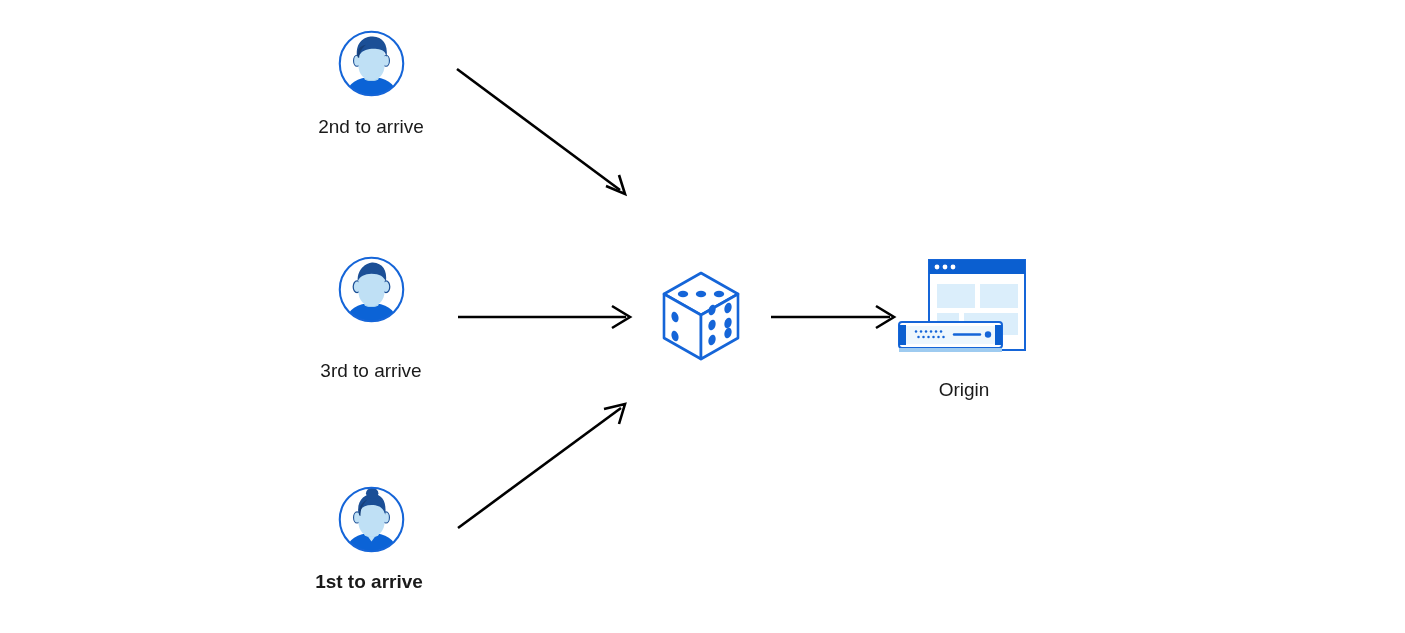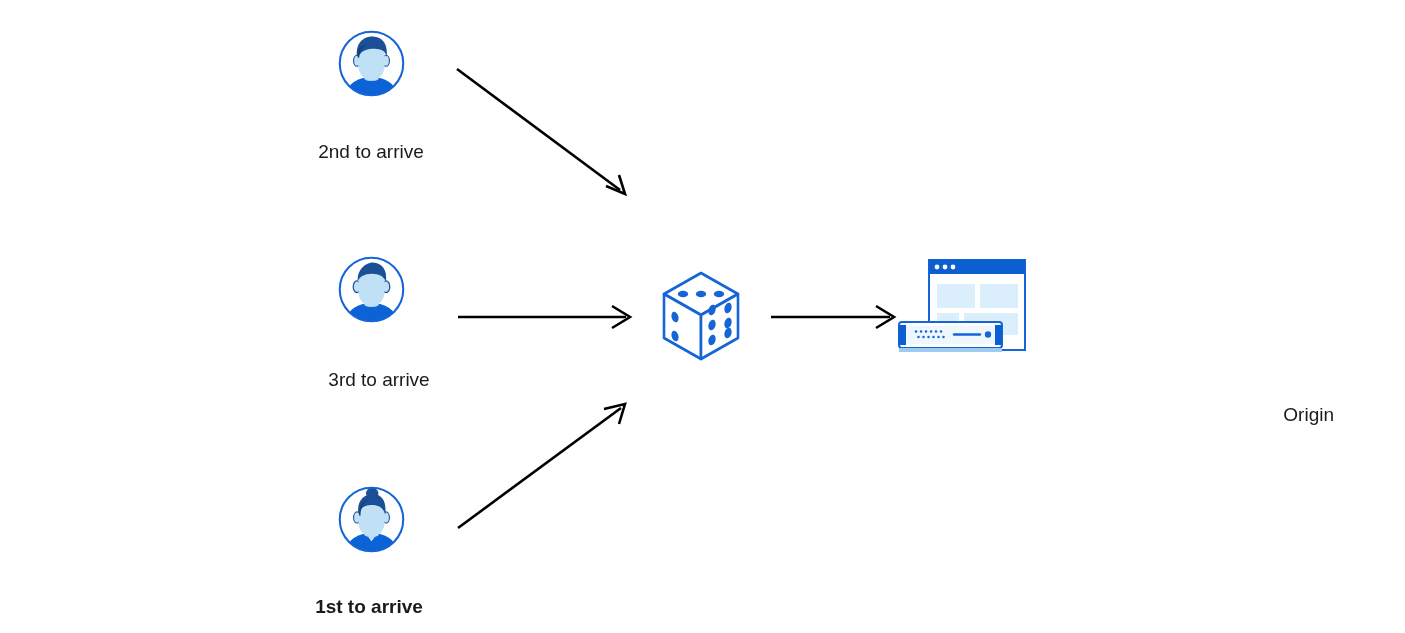--- a/index.html
+++ b/index.html
@@ -22,21 +22,20 @@
     position: absolute;
   }
   .node-label {
     position: absolute;
     font-size: 19px;
     line-height: 22px;
     color: #1a1a1a;
     text-align: center;
     white-space: nowrap;
     font-family: "Liberation Sans", sans-serif;
-    margin-top: 25px;
   }
   svg { display: block; overflow: visible; }
   #arrow-layer {
     position: absolute;
     left: 0;
     top: 0;
     width: 1405px;
     height: 633px;
     pointer-events: none;
   }
@@ -113,21 +112,21 @@
         <ellipse cx="29" cy="46" rx="5.5" ry="8.5" fill="#bfe0f5" stroke="#1b4f96" stroke-width="1.8"></ellipse>
         <ellipse cx="71" cy="46" rx="5.5" ry="8.5" fill="#bfe0f5" stroke="#1b4f96" stroke-width="1.8"></ellipse>
         <path d="M 31 36 C 31 20 69 20 69 36 L 69 52 C 69 66 60 74 50 74 C 40 74 31 66 31 52 Z" fill="#bfe0f5"></path>
 
         <path d="M 30 38 C 29 18 45 11 52 11 C 66 12 73 22 71 39 C 68 31 62 27 50 27
                  C 40 27 33 31 30 38 Z" fill="#1b4f96"></path>
       </g>
       <circle cx="50" cy="50" r="46" fill="none" stroke="#1565d8" stroke-width="3"></circle>
     </svg>
   </div>
-  <div class="node-label" style="left:0; top:344px; width:742px;padding-left:8px;">3rd to arrive</div>
+  <div class="node-label" style="left:0; top:360px; width:742px;">3rd to arrive</div>
 
   <div class="node" style="left:337px; top:485px; width:69px; height:69px;">
     <svg width="69" height="69" viewBox="0 0 100 100" xmlns="http://www.w3.org/2000/svg">
       <defs>
         <clipPath id="clip-av3">
             <circle cx="50" cy="50" r="46"></circle>
           </clipPath>
       </defs>
       <circle cx="50" cy="50" r="46" fill="#ffffff"></circle>
       <g clip-path="url(#clip-av3)">
@@ -213,15 +212,15 @@
           <circle cx="34.5" cy="81" r="1.25"></circle>
             <circle cx="39.5" cy="81" r="1.25"></circle>
           <circle cx="44.5" cy="81" r="1.25"></circle>
             <circle cx="49.5" cy="81" r="1.25"></circle>
         </g>
         <line x1="60" y1="78.5" x2="86" y2="78.5" stroke="#1565d8" stroke-width="2.4" stroke-linecap="round"></line>
         <circle cx="94" cy="78.5" r="3.2" fill="#1565d8"></circle>
       </g>
     </svg>
   </div>
-  <div class="node-label" style="left:594px; top:379px; width:740px;text-align:right;">Origin</div>
+  <div class="node-label" style="left:594px; top:379px; width:740px;">Origin</div>
 
 </div>
 
 </body></html>

